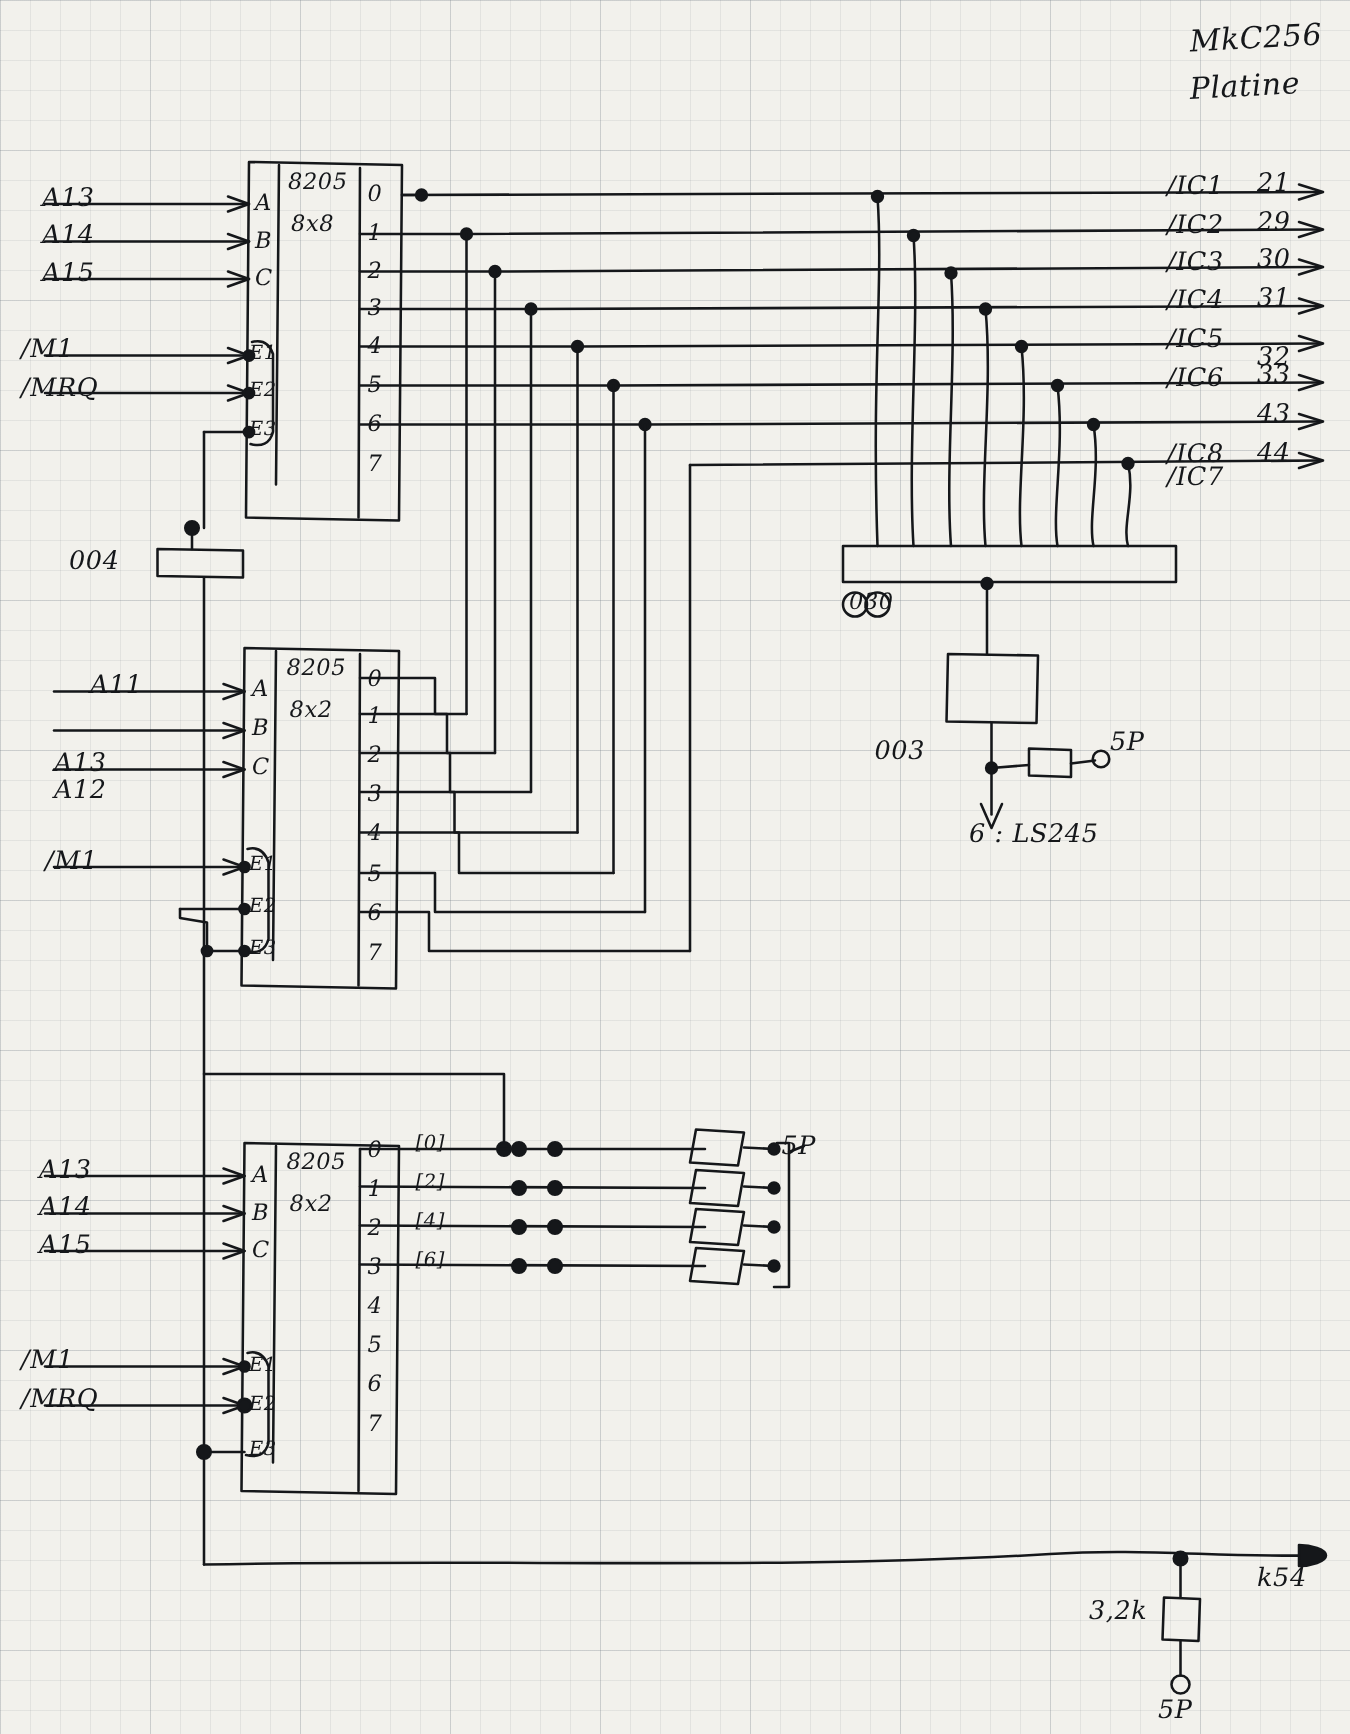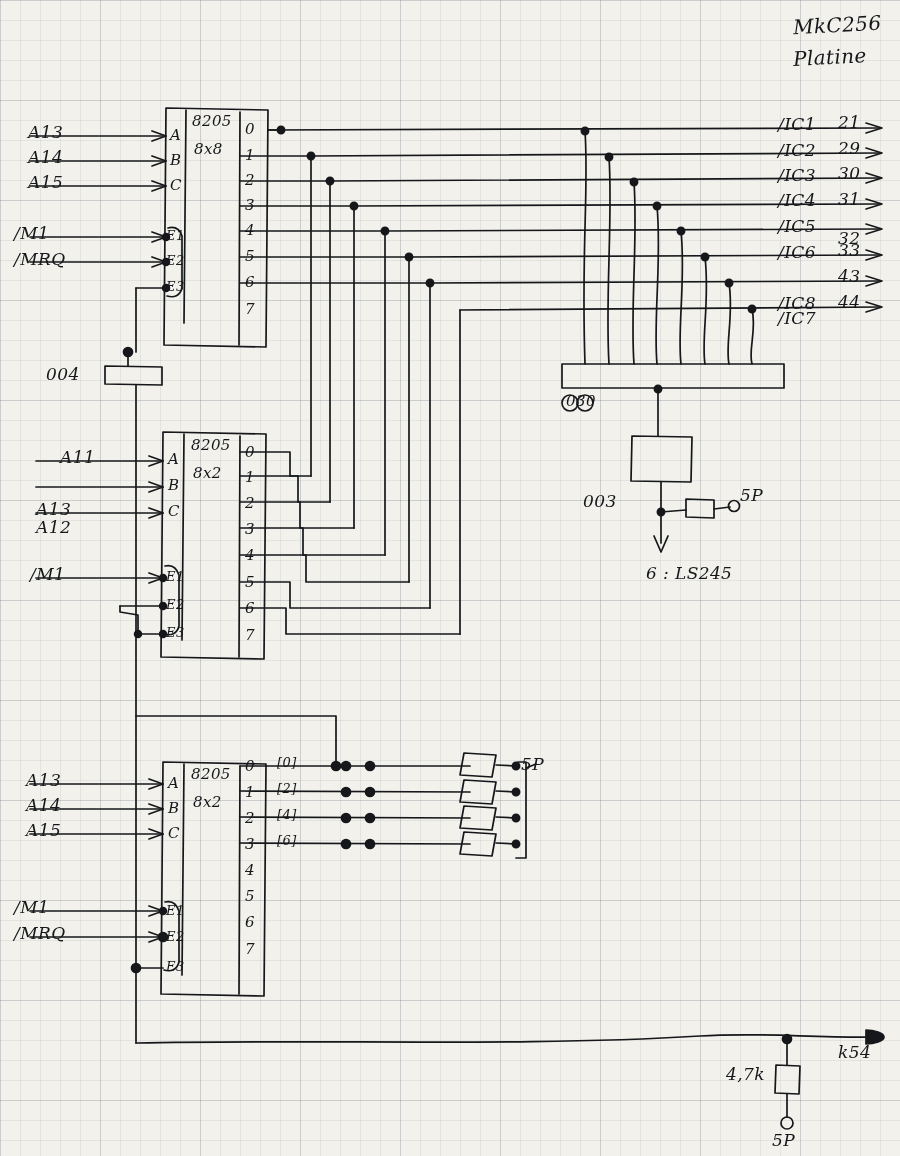--- a/index.html
+++ b/index.html
@@ -285,21 +285,21 @@
 <div class="hand t-lbl" style="left:838px;top:163px;">30</div>
 <div class="hand t-lbl" style="left:838px;top:189px;">31</div>
 <div class="hand t-lbl" style="left:838px;top:228px;font-style:italic;">32</div>
 <div class="hand t-lbl" style="left:838px;top:240px;">33</div>
 <div class="hand t-lbl" style="left:838px;top:266px;">43</div>
 <div class="hand t-lbl" style="left:838px;top:292px;">44</div>
 
 <div class="hand t-lbl" style="left:46px;top:364px;">004</div>
 <div class="hand t-lbl" style="left:583px;top:450px;margin-top:41px;">003</div>
 <div class="hand t-md" style="left:566px;top:392px;">030</div>
-<div class="hand t-lbl" style="left:646px;top:563px;font-style:italic;">6 : LS245</div>
+<div class="hand t-lbl" style="left:646px;top:546px;font-style:italic;">6 : LS245</div>
 <div class="hand t-lbl" style="left:740px;top:485px;">5P</div>
 
 <div class="hand t-lbl" style="left:36px;top:447px;margin-left:24px;">A11</div>
 <div class="hand t-lbl" style="left:36px;top:473px;margin-top:44px;">A12</div>
 <div class="hand t-lbl" style="left:36px;top:499px;">A13</div>
 <div class="hand t-lbl" style="left:30px;top:564px;">/M1</div>
 <div class="hand t-md" style="left:168px;top:450px;">A</div>
 <div class="hand t-md" style="left:168px;top:476px;">B</div>
 <div class="hand t-md" style="left:168px;top:502px;">C</div>
 <div class="hand t-sm" style="left:166px;top:569px;">E1</div>
@@ -338,15 +338,15 @@
 <div class="hand t-md" style="left:245px;top:913px;">6</div>
 <div class="hand t-md" style="left:245px;top:940px;">7</div>
 
 <div class="hand t-sm" style="left:277px;top:755px;">[0]</div>
 <div class="hand t-sm" style="left:277px;top:781px;">[2]</div>
 <div class="hand t-sm" style="left:277px;top:807px;">[4]</div>
 <div class="hand t-sm" style="left:277px;top:833px;">[6]</div>
 
 <div class="hand t-lbl" style="left:521px;top:754px;">5P</div>
 
-<div class="hand t-lbl" style="left:726px;top:1064px;">4,7k</div>
+<div class="hand t-lbl" style="left:726px;top:1064px;">3,2k</div>
 <div class="hand t-lbl" style="left:772px;top:1130px;">5P</div>
 <div class="hand t-lbl" style="left:838px;top:1042px;">k54</div>
 
 </body></html>

